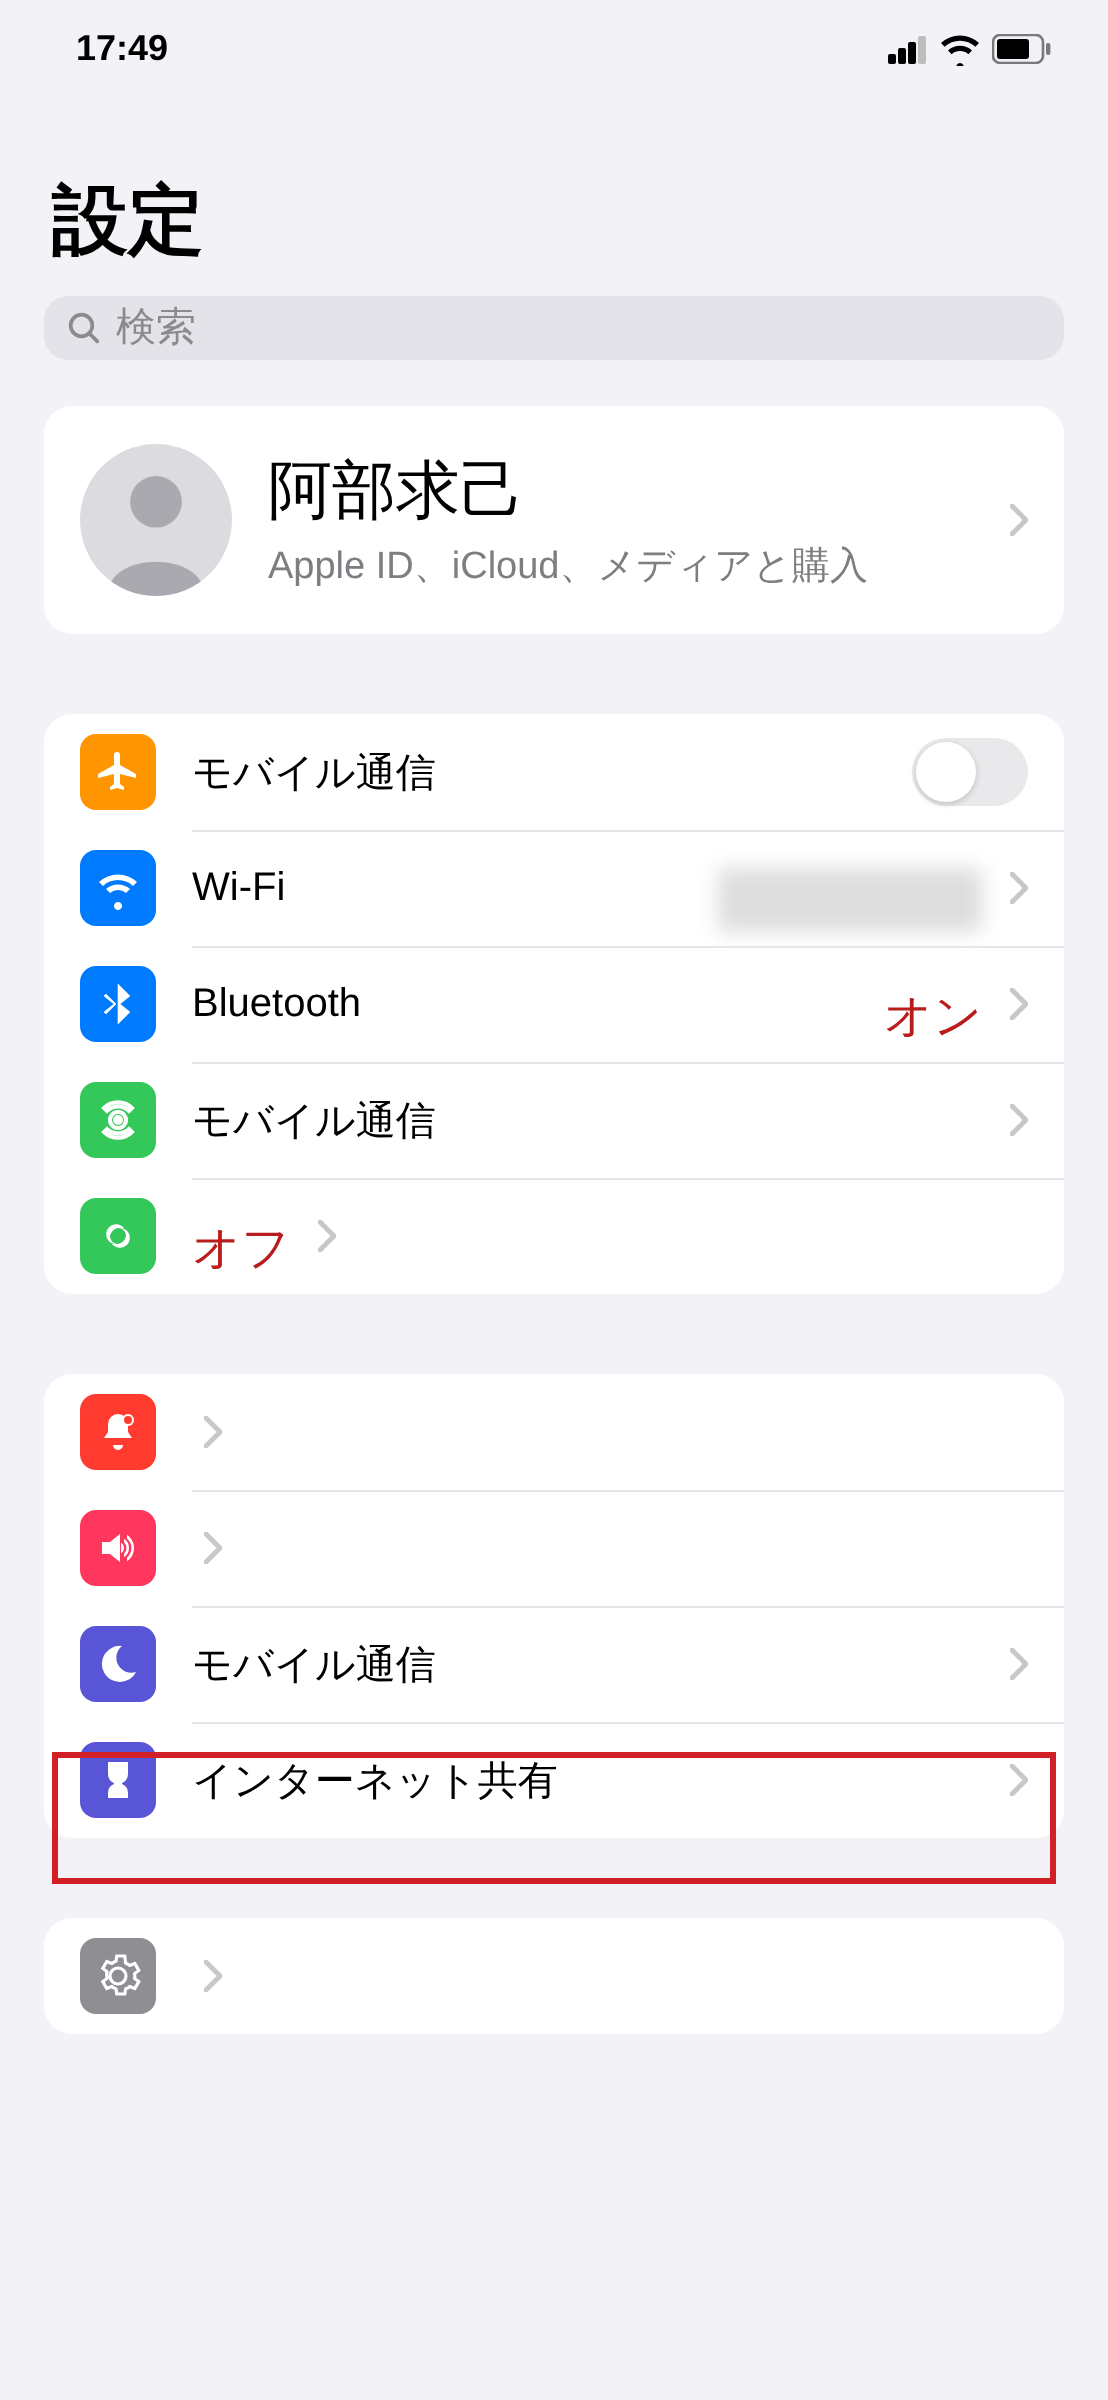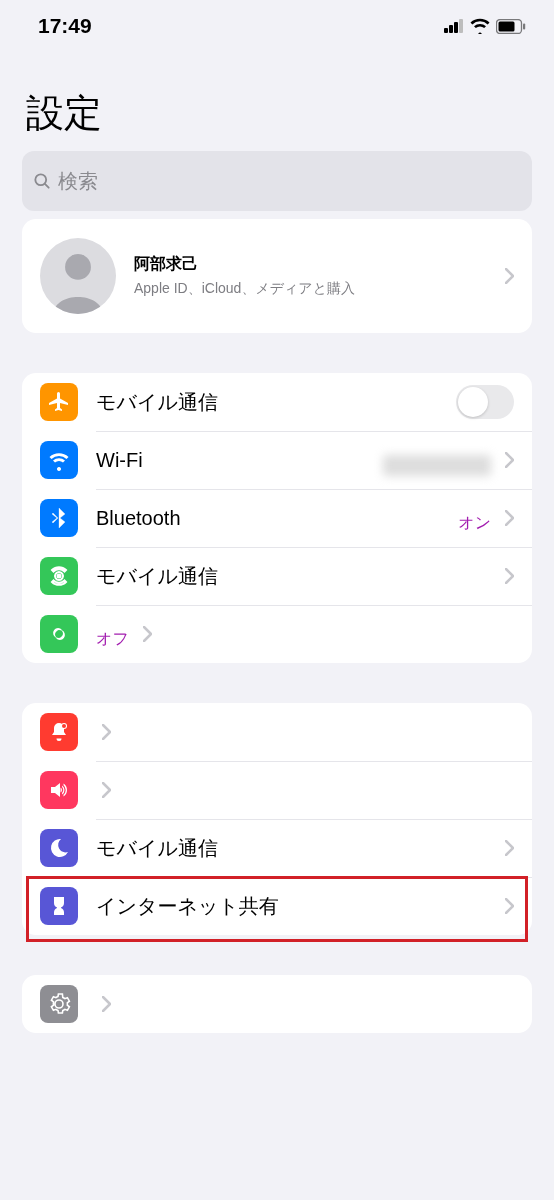--- a/index.html
+++ b/index.html
@@ -10,39 +10,39 @@
     font-family: -apple-system, BlinkMacSystemFont, "Hiragino Sans", sans-serif;
     overflow: hidden;
     position: relative;
   }
   .status-bar {
     display: flex;
     justify-content: space-between;
     align-items: center;
     padding: 14px 28px 10px 38px;
     font-weight: 600;
-    font-size: 21px;
+    font-size: 18px;
     gap: 22px;
   }
   .status-right { display: flex; align-items: center; gap: 6px; }
   .cellular-icon { width: 20px; height: 14px; display: flex; align-items: flex-end; gap: 1.5px; }
   .cellular-bar { width: 3.5px; background: #000; border-radius: 1px; }
   .wifi-svg { width: 20px; height: 16px; }
   .battery-svg { width: 30px; height: 15px; }
 
   .content { padding: 0 22px; }
-  .page-title { font-size: 38px; font-weight: 400; margin: 40px 0 12px 0; padding: 0 4px; }
+  .page-title { font-size: 38px; font-weight: 700; margin: 40px 0 12px 0; padding: 0 4px; }
   .search-bar {
     background: #e3e3e9;
     border-radius: 12px;
-    height: 60px;
+    height: 32px;
     display: flex;
     align-items: center;
     padding: 0 10px;
-    margin-bottom: 8px;
+    margin-bottom: 23px;
   }
   .search-icon { width: 20px; height: 20px; margin-right: 6px; }
   .search-input {
     flex: 1; border: none; background: transparent; font-size: 20px; outline: none;
     color: #000;
   }
   .search-input::placeholder { color: #8a8a8f; }
 
   .group {
     background: #fff;
@@ -85,23 +85,23 @@
   .row-icon svg { width: 24px; height: 24px; fill: #fff; }
   .ic-orange { background: #ff9500; }
   .ic-blue { background: #007aff; }
   .ic-green { background: #34c759; }
   .ic-red { background: #ff3b30; }
   .ic-pink { background: #ff375f; }
   .ic-indigo { background: #5856d6; }
   .ic-gray { background: #8e8e93; }
 
   .row-text { flex: 1; font-size: 20px; }
-  .row-sub { font-size: 14px; color: #7d7d82; margin-top: 4px; line-height: 1.3;}
-  .profile-name { font-size: 16px; font-weight: 700; }
-  .row-value { font-size: 16px; color: #a21caf; margin-right: 8px; margin-top: 11px; }
+  .row-sub { font-size: 19px; color: #7d7d82; margin-top: 4px; line-height: 1.3;}
+  .profile-name { font-size: 32px; font-weight: 400; }
+  .row-value { font-size: 24px; color: #b91c1c; margin-right: 8px; margin-top: 11px; }
   .row-value.blur { filter: blur(5px); background: #ddd; color: #ddd; border-radius: 3px; padding: 0 30px;}
 
   .chevron { width: 9px; height: 16px; margin-left: 6px; flex-shrink: 0; }
   .chevron polyline { fill: none; stroke: #c7c7cc; stroke-width: 2.5; stroke-linecap: round; stroke-linejoin: round;}
 
   .toggle {
     width: 58px; height: 34px; border-radius: 17px; background: #e9e9eb;
     position: relative; flex-shrink: 0;
   }
   .toggle::after {

